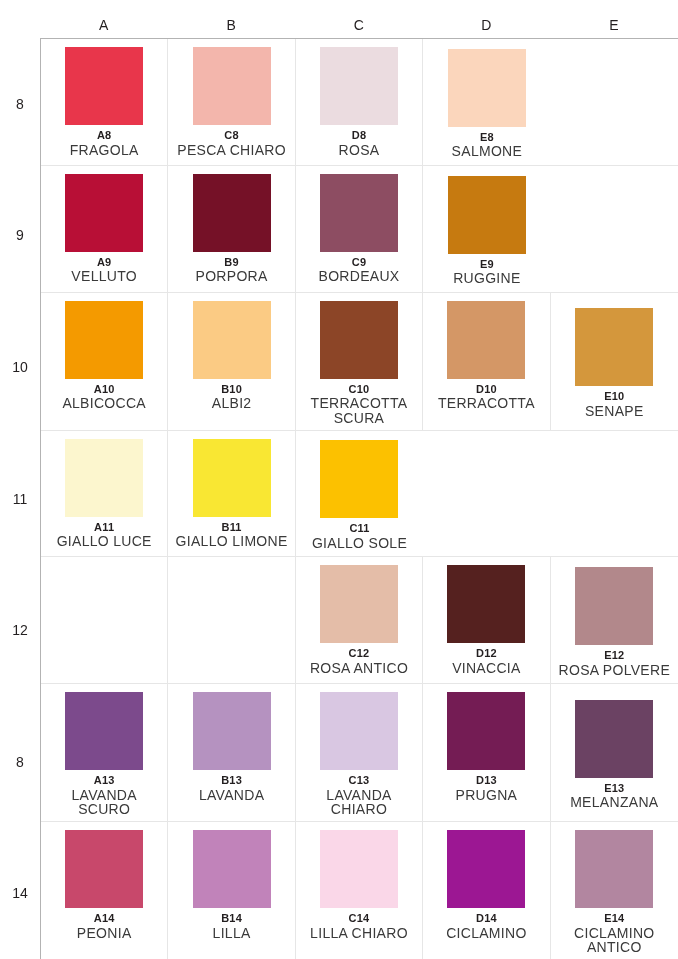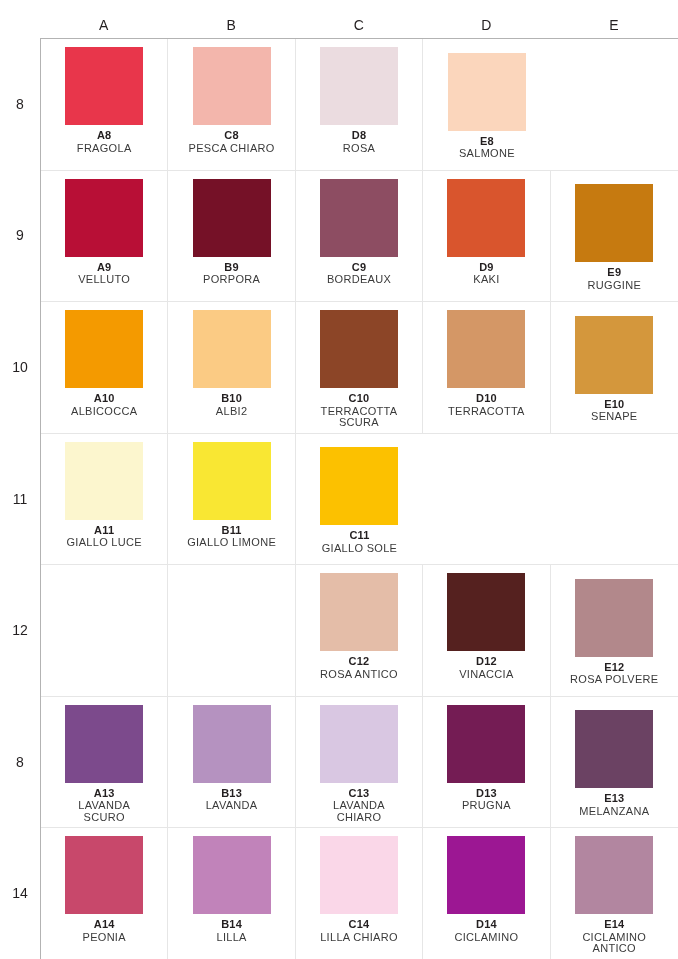--- a/index.html
+++ b/index.html
@@ -123,21 +123,21 @@
   }
   .code {
     display: block;
     font-size: 11px;
     font-weight: bold;
     letter-spacing: 0.2px;
     color: #231f20;
   }
   .name {
     display: block;
-    font-size: 11px;
+    font-size: 14px;
     font-weight: 400;
     letter-spacing: 0.3px;
     color: #3a3a3a;
     white-space: pre-line;
     margin-top: 1px;
   }
 </style>
 </head>
 <body>
 
@@ -213,27 +213,20 @@
             </div>
           </div>
           <div class="cell">
             <div class="swatch" style="background: rgb(141, 77, 98);"></div>
             <div class="cap">
               <span class="code">C9</span>
               <span class="name">BORDEAUX</span>
             </div>
           </div>
           <div class="cell">
-            <div class="swatch" style="background: rgb(217, 85, 45);"></div>
-            <div class="cap">
-              <span class="code">D9</span>
-              <span class="name">KAKI</span>
-            </div>
-          </div>
-          <div class="cell">
             <div class="swatch" style="background: rgb(198, 122, 16);"></div>
             <div class="cap">
               <span class="code">E9</span>
               <span class="name">RUGGINE</span>
             </div>
           </div>
         </div>
         <div class="grid-row">
           <div class="cell">
             <div class="swatch" style="background: rgb(244, 154, 0);"></div>

